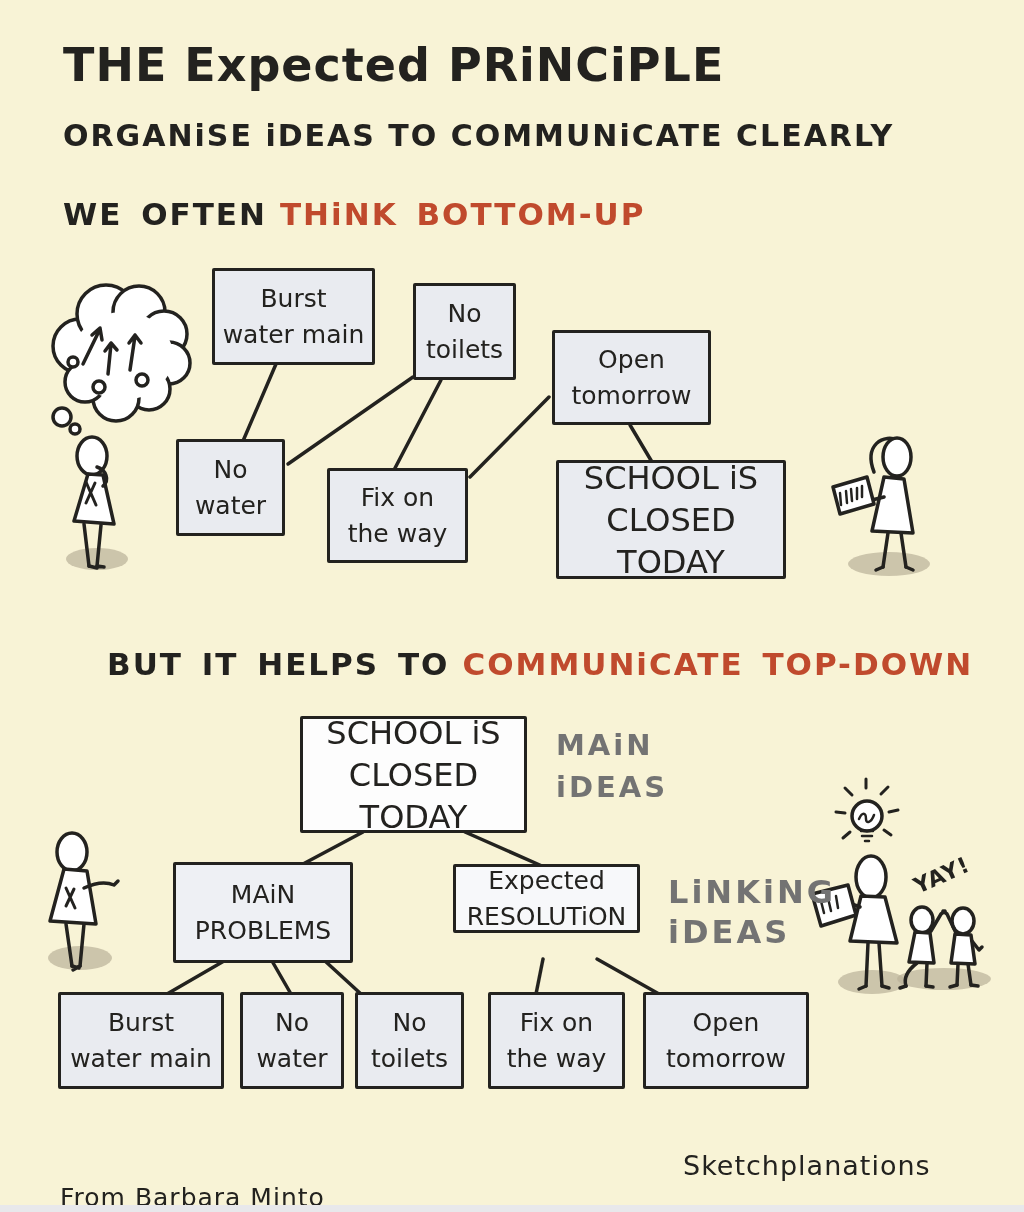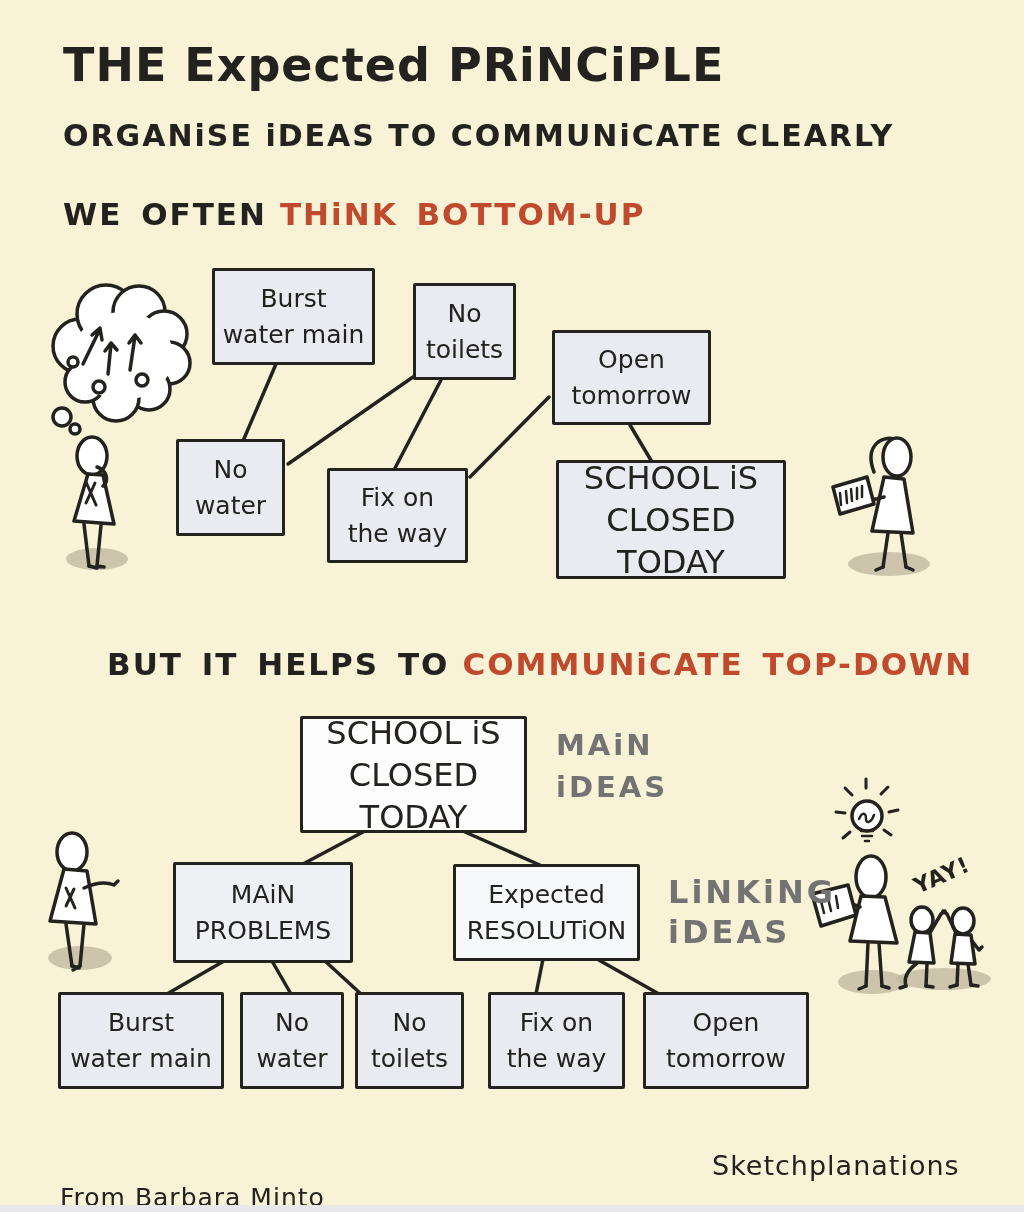--- a/index.html
+++ b/index.html
@@ -14,21 +14,21 @@
   .title { left:63px; top:38px; font-size:46px; font-weight:bold; letter-spacing:1px; }
   .subtitle { left:63px; top:118px; font-size:30px; font-weight:700; letter-spacing:2px; }
   .section { font-size:31px; font-weight:600; letter-spacing:2px; word-spacing:6px; }
   .s1 { left:63px; top:196px; }
   .s2 { left:80px; top:646px;margin-left:27px; }
   .accent-red { color:#c04a2d; margin-left:13px; }
   .blab { position:absolute; z-index:2; color:#737373; font-weight:600; letter-spacing:3px; }
   .main-idea { left:556px; top:724px; font-size:29px; line-height:42px; }
   .linking-ideas { left:668px; top:872px; font-size:32px; line-height:40px; }
   .footer-left  { left:60px;  top:1154px; font-size:25px; font-weight:500; letter-spacing:1px;margin-top:29px; }
-  .footer-right { left:712px; top:1150px; font-size:27px; font-weight:500; letter-spacing:1px; }
+  .footer-right { left:683px; top:1150px; font-size:27px; font-weight:500; letter-spacing:1px; }
   .box {
     position:absolute; z-index:1; box-sizing:border-box;
     background:#e9ebf0; border:3px solid #23221f; border-radius:2px;
     display:flex; flex-direction:column; align-items:center; justify-content:center;
     text-align:center;
   }
   .box .bl { font-size:25px; line-height:36px; font-weight:500; }
   .box.big .bl { font-size:32px; line-height:42px; }
   .bright { background:#fdfdfd; }
   .lighter { background:#eef0f4; }
@@ -36,21 +36,21 @@
   
   .b11 { left:212px; top:268px; width:163px; height:97px; }
   .b12 { left:413px; top:283px; width:103px; height:97px; }
   .b13 { left:552px; top:330px; width:159px; height:95px; }
   .b14 { left:176px; top:439px; width:109px; height:97px; }
   .b15 { left:327px; top:468px; width:141px; height:95px; }
   .b16 { left:556px; top:460px; width:230px; height:119px; }
   
   .b21 { left:300px; top:716px; width:227px; height:117px; }
   .b22 { left:173px; top:862px; width:180px; height:101px; }
-  .b23 { left:453px; top:864px; width:187px; height:97px; }
+  .b23 { left:453px; top:864px; width:187px; height:69px; }
   .b24 { left:58px;  top:992px; width:166px; height:97px; }
   .b25 { left:240px; top:992px; width:104px; height:97px; }
   .b26 { left:355px; top:992px; width:109px; height:97px; }
   .b27 { left:488px; top:992px; width:137px; height:97px; }
   .b28 { left:643px; top:992px; width:166px; height:97px; }
   .bottom-strip { position:absolute; left:0; top:1205px; width:1024px; height:7px; background:#e8e8eb; z-index:3; }
 </style>
 </head>
 <body>
 

